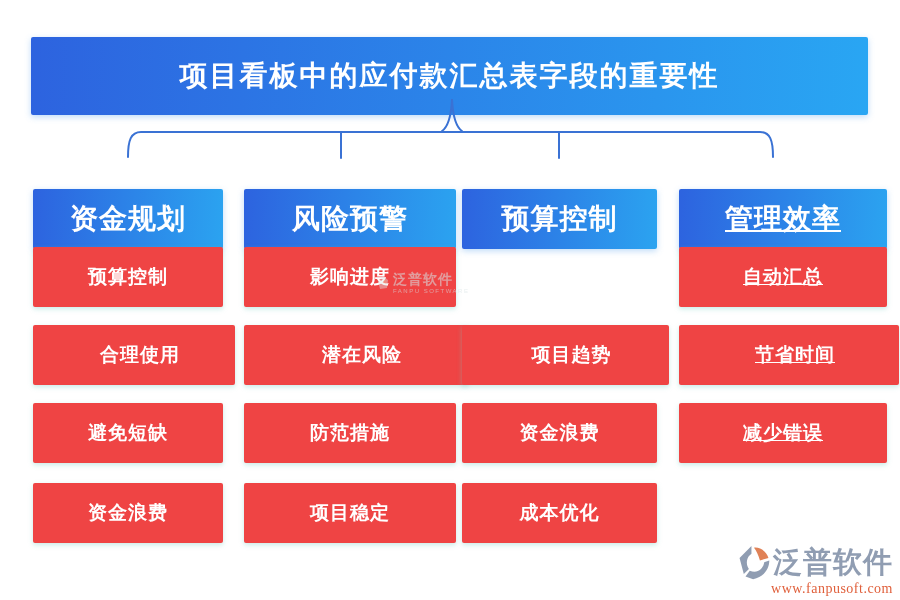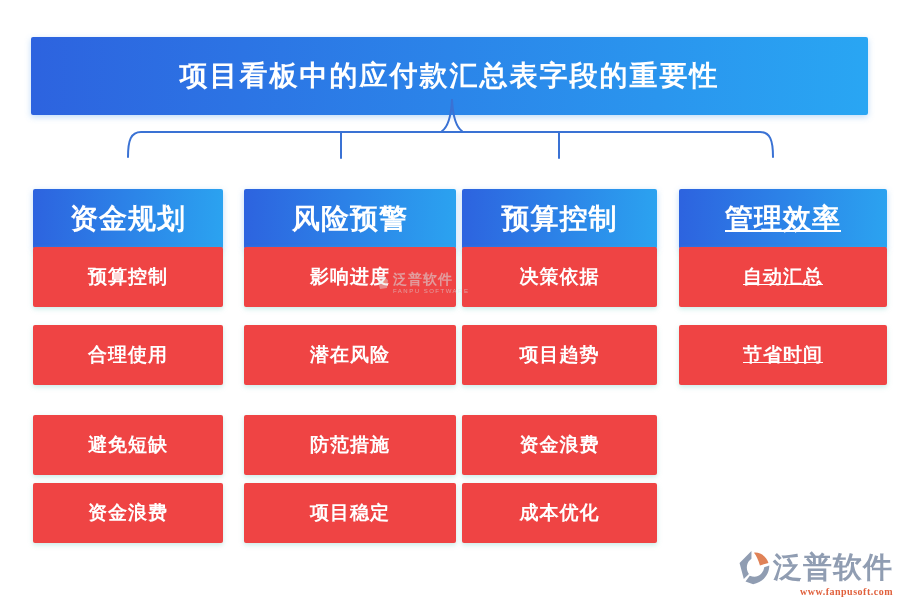--- a/index.html
+++ b/index.html
@@ -28,42 +28,42 @@
   .item{
     background:#ef4444;font-size:19px;letter-spacing:1px;
     box-shadow:0 2px 5px rgba(120,205,195,.4);
   }
   .c0{left:33px;width:190px;}
   .c1{left:244px;width:212px;}
   .c2{left:462px;width:195px;}
   .c3{left:679px;width:208px;text-decoration:underline;}
   .r0{top:157px;}
   .r1{top:247px;}
-  .r2{top:325px;}
-  .r3{top:415px;}
+  .r2{top:325px;padding-left:12px;}
+  .r3{top:403px;}
   .r4{top:483px;}
   .watermark{
     position:absolute;left:377px;top:272px;display:flex;align-items:center;gap:4px;
     opacity:.55;pointer-events:none;
   }
   .watermark .wm-icon{width:12px;height:14px;}
   .watermark .wm-texts{display:flex;flex-direction:column;line-height:1;}
   .watermark .wm-cn{font-size:14px;font-weight:700;color:#d7e2e4;letter-spacing:1px;}
   .watermark .wm-en{font-size:6px;color:#d7e2e4;letter-spacing:1.5px;margin-top:2px;}
   .logo{
     position:absolute;right:7px;bottom:3px;display:flex;flex-direction:column;align-items:flex-end;
   }
   .logo-row{display:flex;align-items:center;gap:2px;}
   .logo-icon{width:34px;height:36px;}
   .logo-name{
     font-size:29px;font-weight:700;color:#909db2;letter-spacing:1px;
     font-family:"Liberation Serif","DejaVu Serif",serif;
   }
   .logo-url{
-    font-size:10px;font-weight:700;color:#e0603c;letter-spacing:.5px;margin-top:-2px;
+    font-size:14px;font-weight:400;color:#e0603c;letter-spacing:.5px;margin-top:-2px;
     font-family:"Liberation Serif","DejaVu Serif",serif;
   }
 </style>
 </head>
 <body>
 
 <div class="canvas">
 
   <div class="titlebar">项目看板中的应付款汇总表字段的重要性</div>
 
@@ -85,27 +85,27 @@
   <div class="box item c0 r1">预算控制</div>
   <div class="box item c0 r2">合理使用</div>
   <div class="box item c0 r3">避免短缺</div>
   <div class="box item c0 r4">资金浪费</div>
 
   <div class="box item c1 r1">影响进度</div>
   <div class="box item c1 r2">潜在风险</div>
   <div class="box item c1 r3">防范措施</div>
   <div class="box item c1 r4">项目稳定</div>
 
-  <div class="box item c2 r1">决策依据</div>
   <div class="box item c2 r2">项目趋势</div>
   <div class="box item c2 r3">资金浪费</div>
   <div class="box item c2 r4">成本优化</div>
 
   <div class="box item c3 r2">节省时间</div>
   <div class="box item c3 r1">自动汇总</div>
+  <div class="box item c3 r3">减少错误</div>
 
   <div class="watermark">
     <svg class="wm-icon" viewBox="0 0 12 14">
       <path d="M6 0 L1 5 L3 13 L10 12 L11 4 Z" fill="#dde6e8" opacity="0.8"></path>
       <path d="M7 3 C9 4 10 6 9 8 L6 7 Z" fill="#f0c9ae" opacity="0.9"></path>
     </svg>
     <div class="wm-texts">
       <span class="wm-cn">泛普软件</span>
       <span class="wm-en">FANPU SOFTWARE</span>
     </div>

